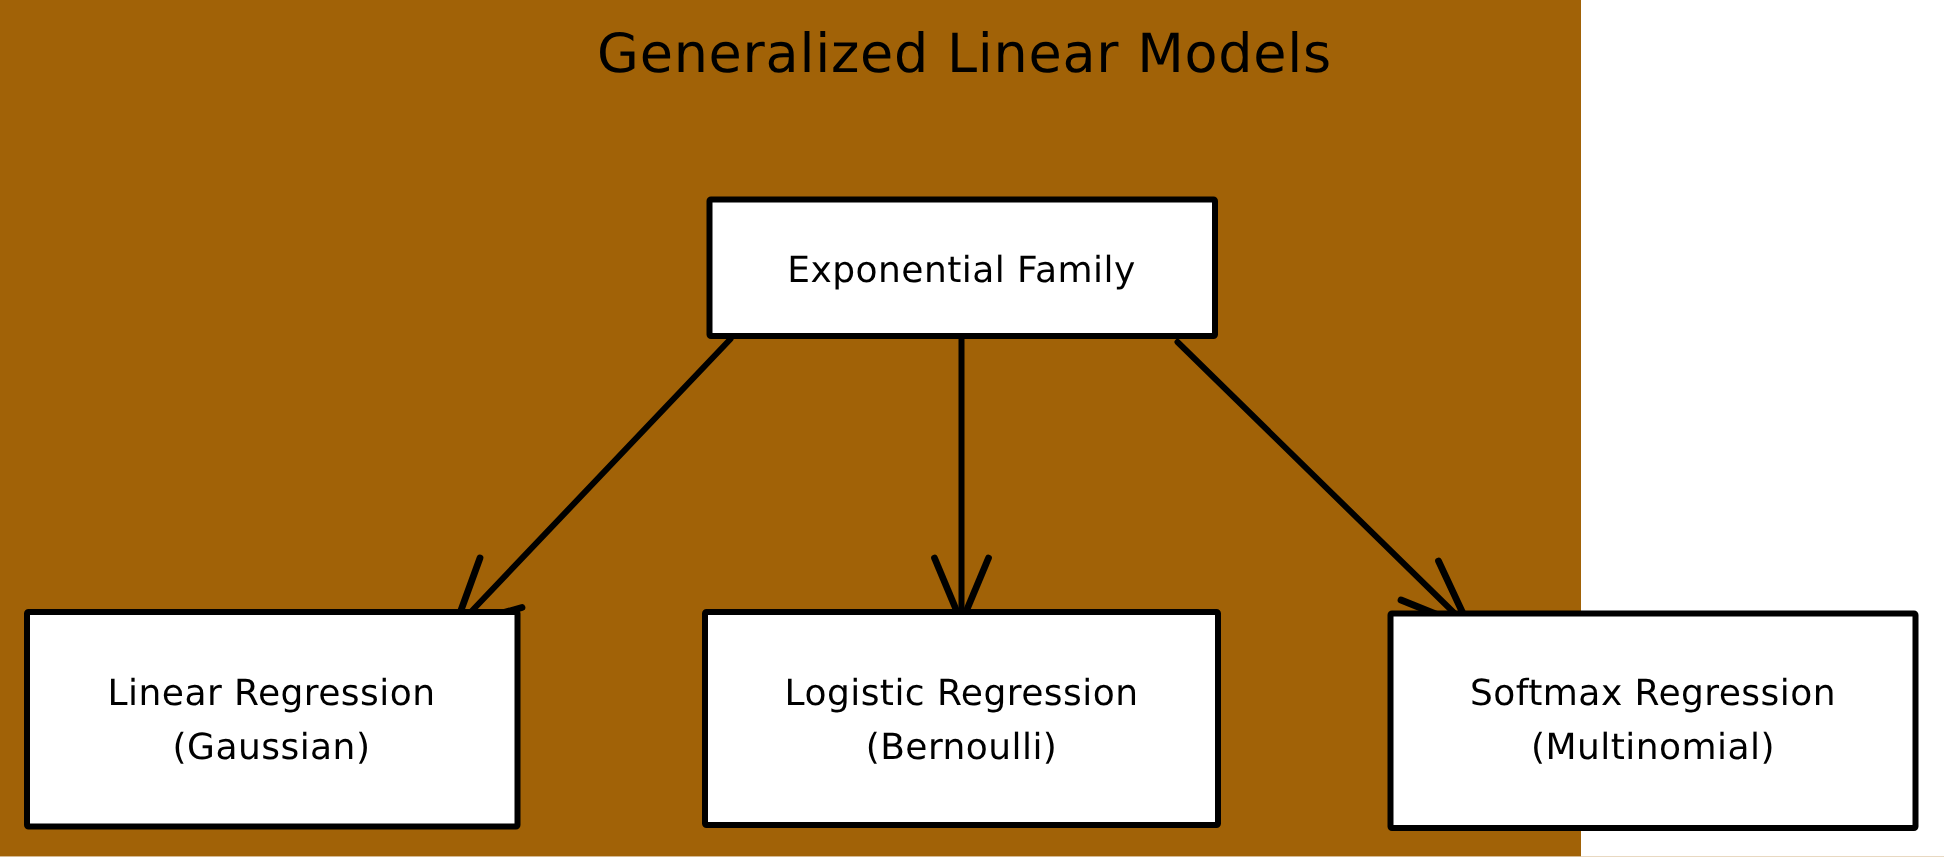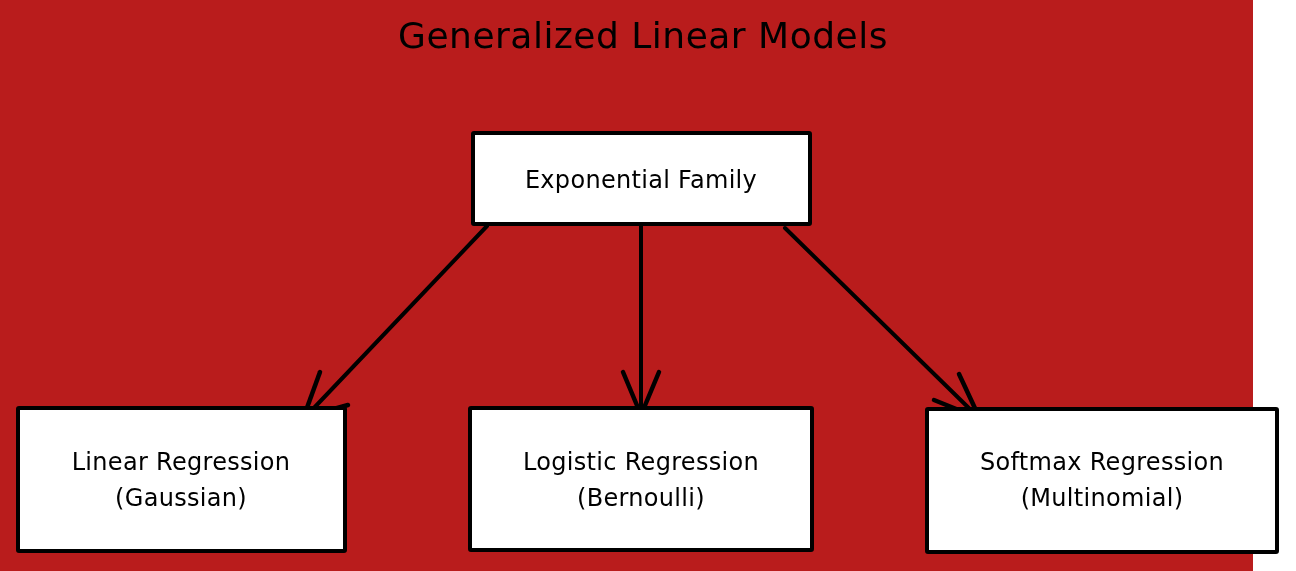--- a/index.html
+++ b/index.html
@@ -8,23 +8,23 @@
     background: #ffffff;
   }
   body {
     width: 1296px;
     height: 571px;
     overflow: hidden;
     font-family: "DejaVu Sans", sans-serif;
   }
   #canvas {
     position: relative;
-    width: 1253px;
+    width: 1054px;
     height: 571px;
-    background: #b91c1c;
+    background: #a16207;
   }
   #diagram-svg {
     position: absolute;
     left: 0;
     top: 0;
     width: 1296px;
     height: 571px;
   }
   .node-box {
     fill: #ffffff;

